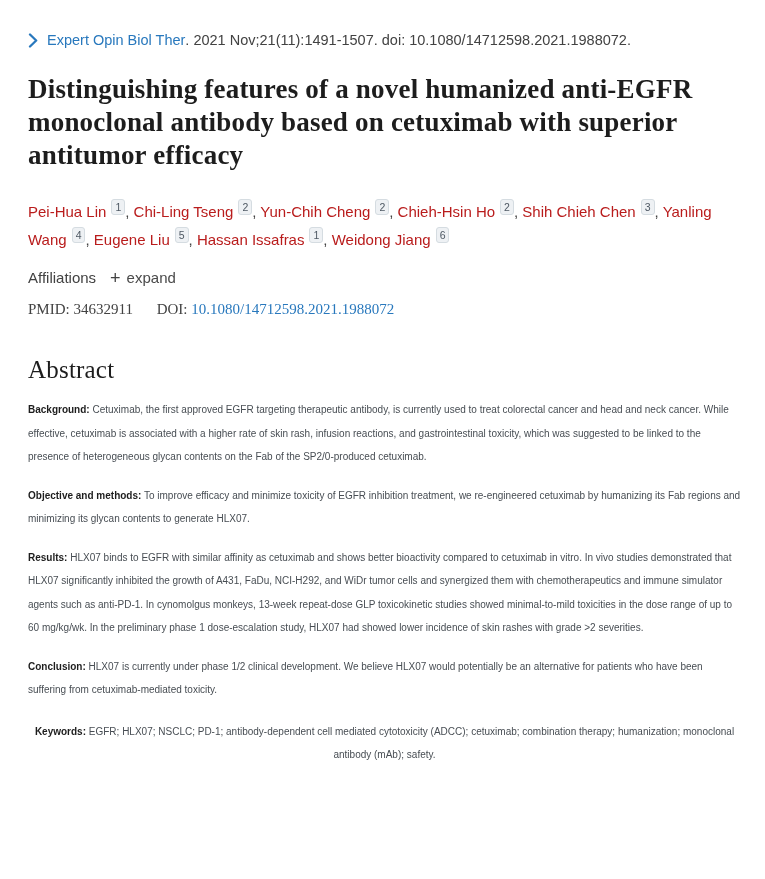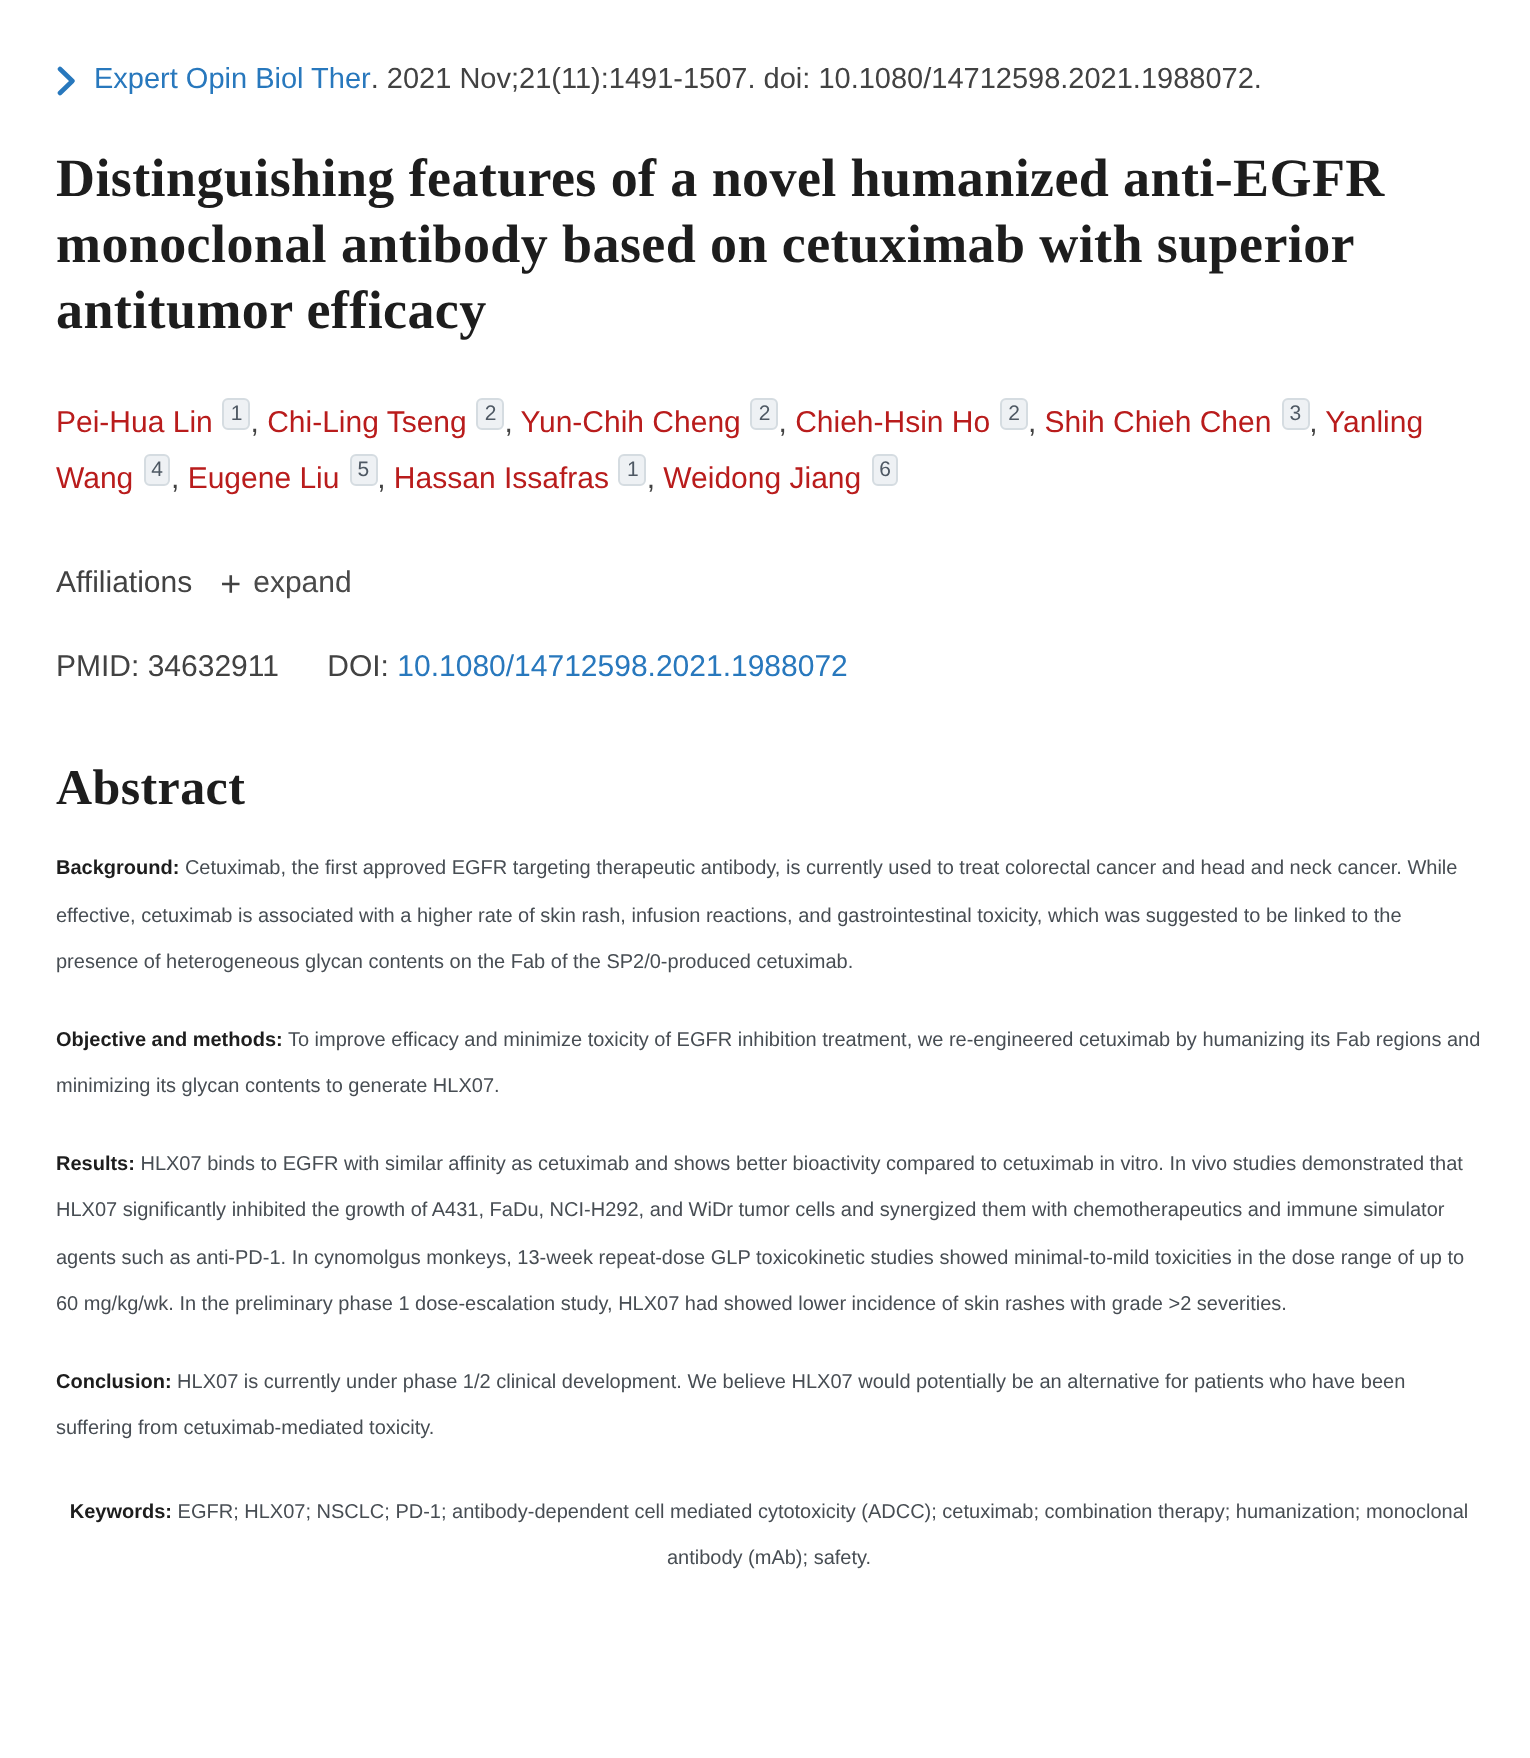--- a/index.html
+++ b/index.html
@@ -48,41 +48,41 @@
     border: 1px solid #d5dce1;
     border-radius: 3px;
     padding: 0 3px;
     margin-left: 5px;
     vertical-align: 6px;
   }
   .author-sep { color: #424242; }
 
   
   .affil-row {
-    margin-top: 28px; font-size: 15px; color: #424242;
+    margin-top: 14px; font-size: 15px; color: #424242;
     display: flex; align-items: center; line-height: 20px;
   }
   .expand-btn {
     background: none; border: none; padding: 0; margin-left: 14px;
     font: inherit; color: #4a4a4a; cursor: pointer;
     display: inline-flex; align-items: center;
   }
   .plus-icon { font-size: 18px; font-weight: 400; margin-right: 6px; color: #424242; line-height: 16px; }
 
   
-  .ids-row { margin-top: 22px; font-size: 15px; color: #424242; line-height: 20px; }
+  .ids-row { margin-top: 11px; font-size: 15px; color: #424242; line-height: 20px; font-family: Liberation Serif, serif; }
   .id-label { color: #424242; }
   .id-value { color: #424242; }
   .doi-link { color: #2878bd; text-decoration: none; cursor: pointer; }
   .id-group + .id-group { margin-left: 20px; }
 
   
   .abstract-heading {
     font-family: "Liberation Serif", serif;
-    font-size: 25px; font-weight: 700;
+    font-size: 25px; font-weight: 400;
     color: #1d1d1d; line-height: 28px;
     margin: 37px 0 0 0;
     letter-spacing: 0.2px;
   }
   .abs-p {
     margin: 15px 0 0 0;
     font-size: 10px; line-height: 23.5px;
     color: #474d53; max-width: 717px;
   }
   .abs-p:first-of-type { margin-top: 14px; }

